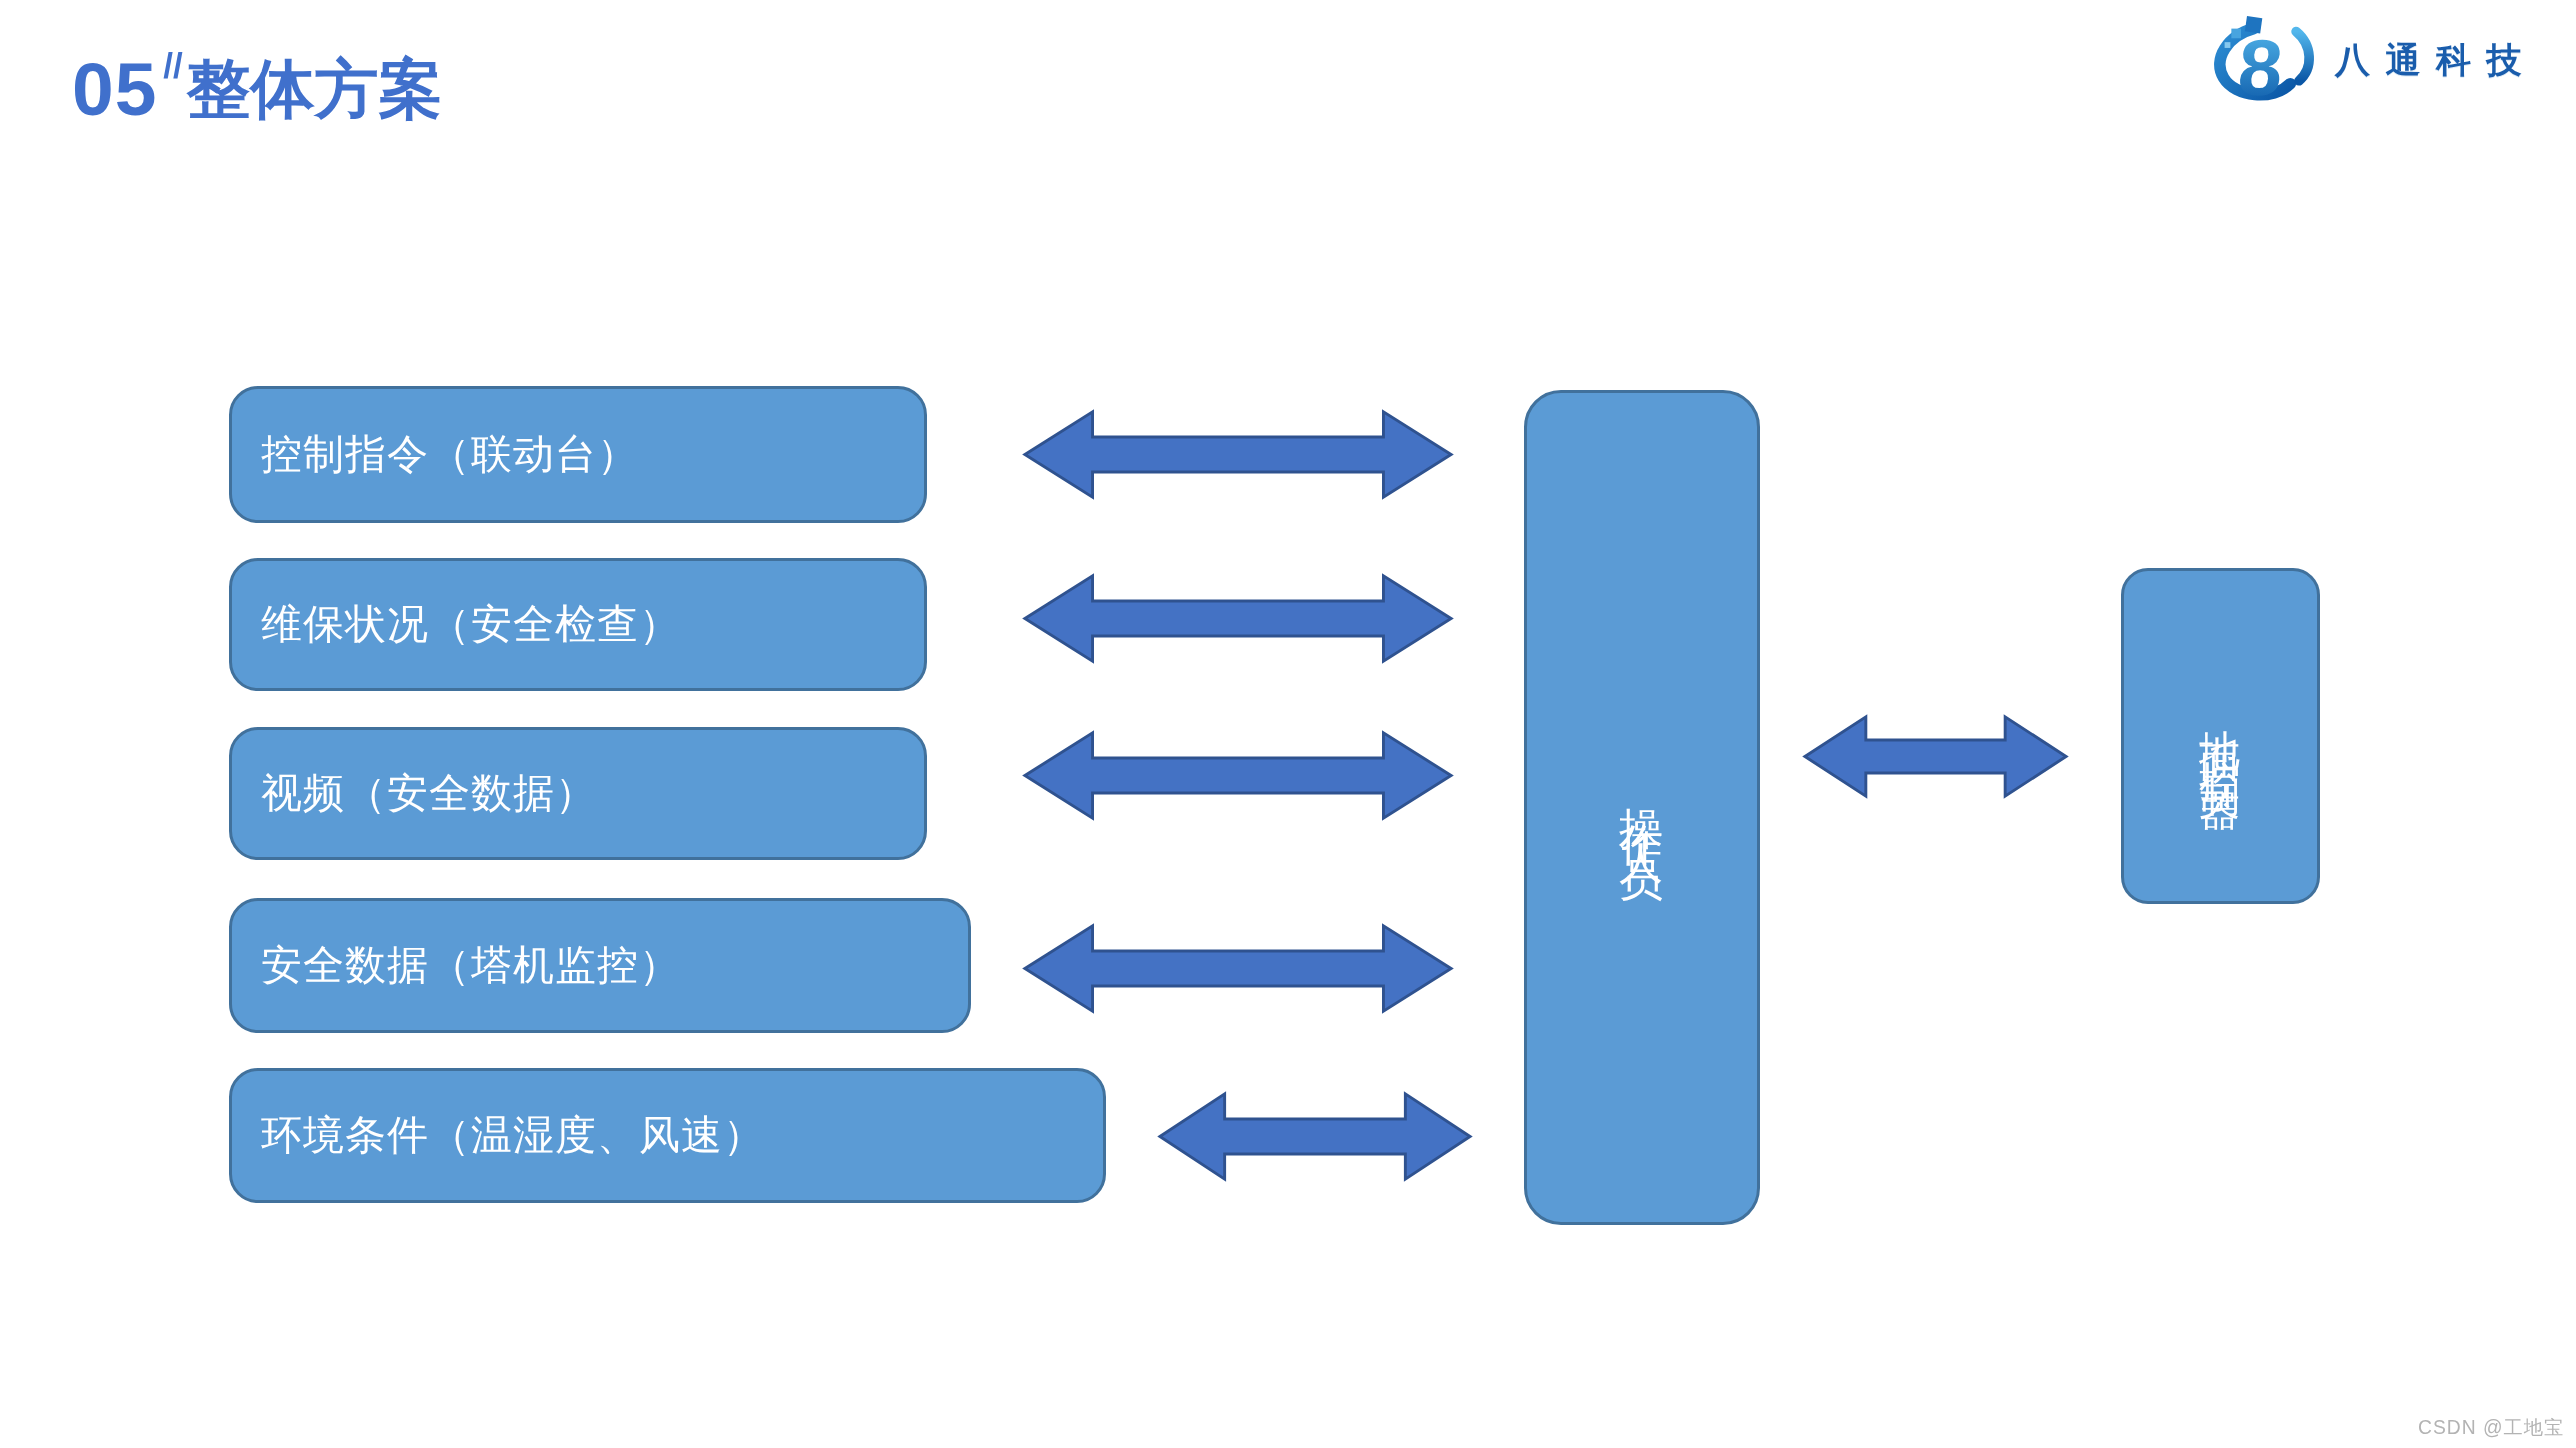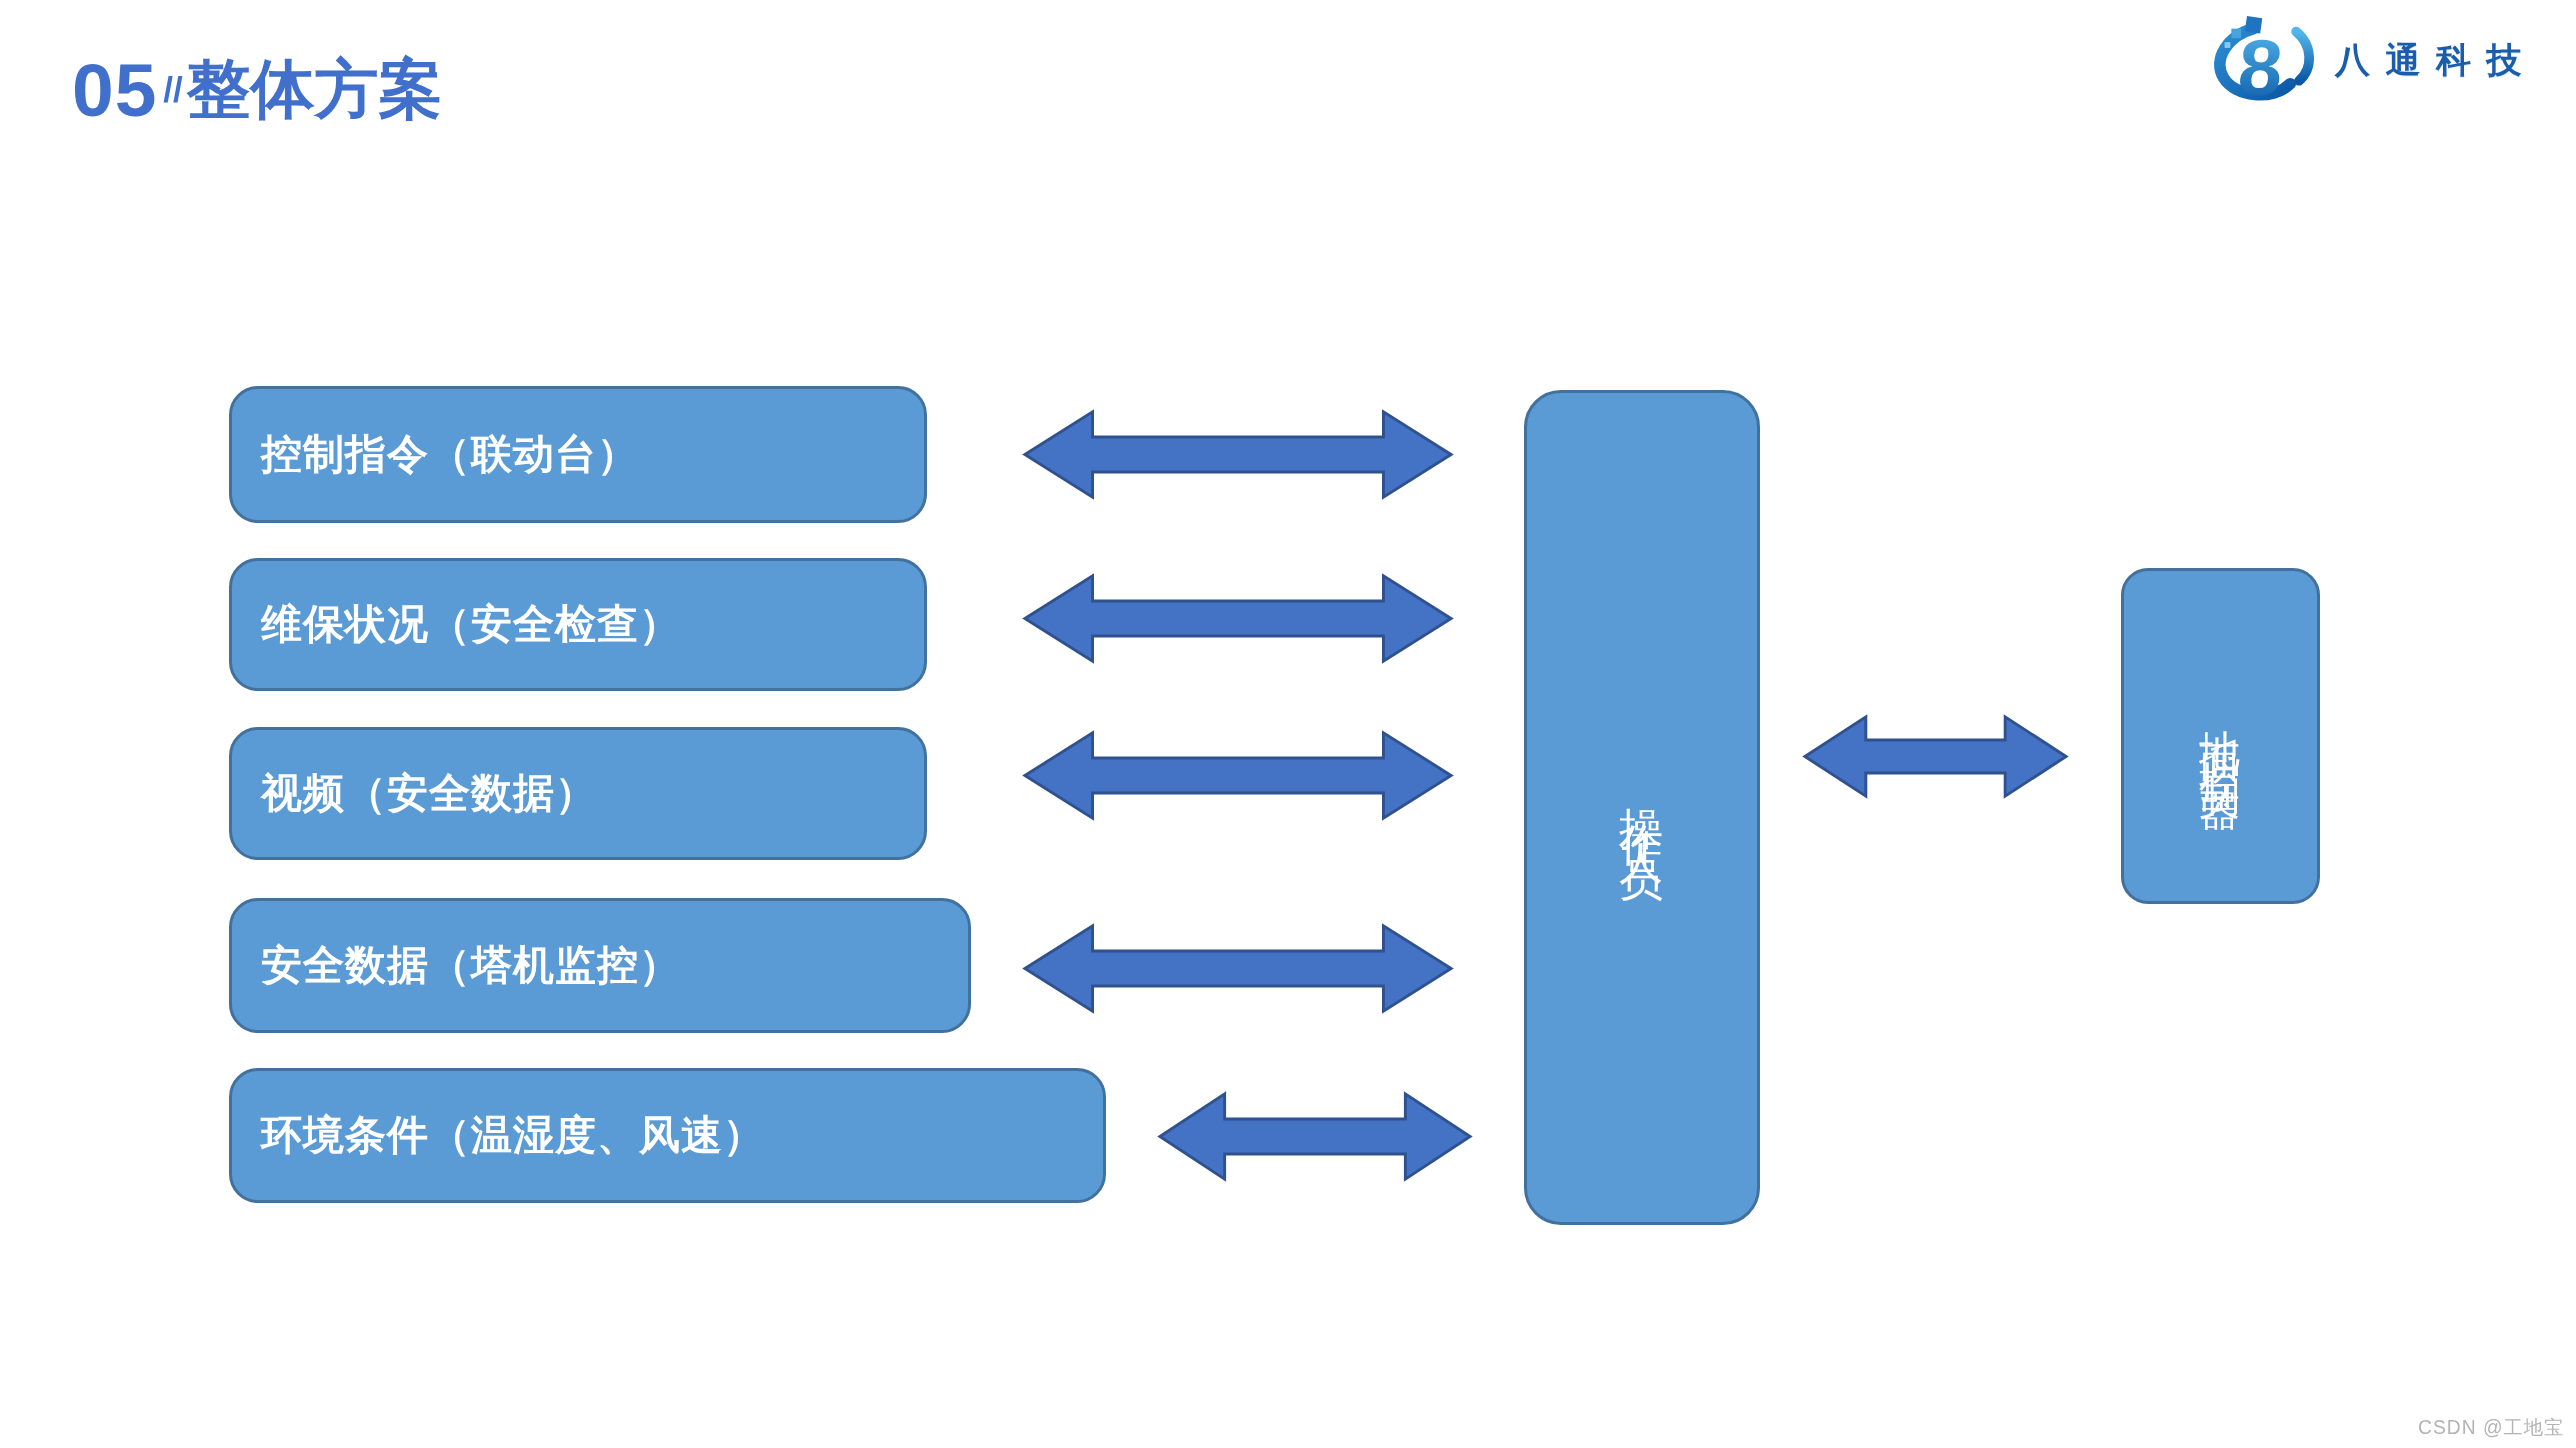--- a/index.html
+++ b/index.html
@@ -22,21 +22,21 @@
     background: #ffffff;
     overflow: hidden;
   }
 
   
   .title {
     position: absolute;
     left: 72px;
     top: 46px;
     display: flex;
-    align-items: center;
+    align-items: flex-start;
     color: var(--title-blue, #4070CC);
     white-space: nowrap;
   }
   .title .num {
     font-size: 75px;
     font-weight: 800;
     letter-spacing: 1px;
   }
   .title .sep {
     font-size: 35px;
@@ -74,21 +74,20 @@
     border-radius: 29px;
     color: #ffffff;
     display: flex;
     align-items: center;
   }
   .src-box {
     font-size: 41px;
     padding-left: 29px;
     letter-spacing: 1px;
     white-space: nowrap;
-    font-weight: bold;
   }
   .v-box {
     justify-content: center;
     text-align: center;
   }
   .v-text {
     writing-mode: vertical-rl;
     text-orientation: upright;
     white-space: nowrap;
   }

